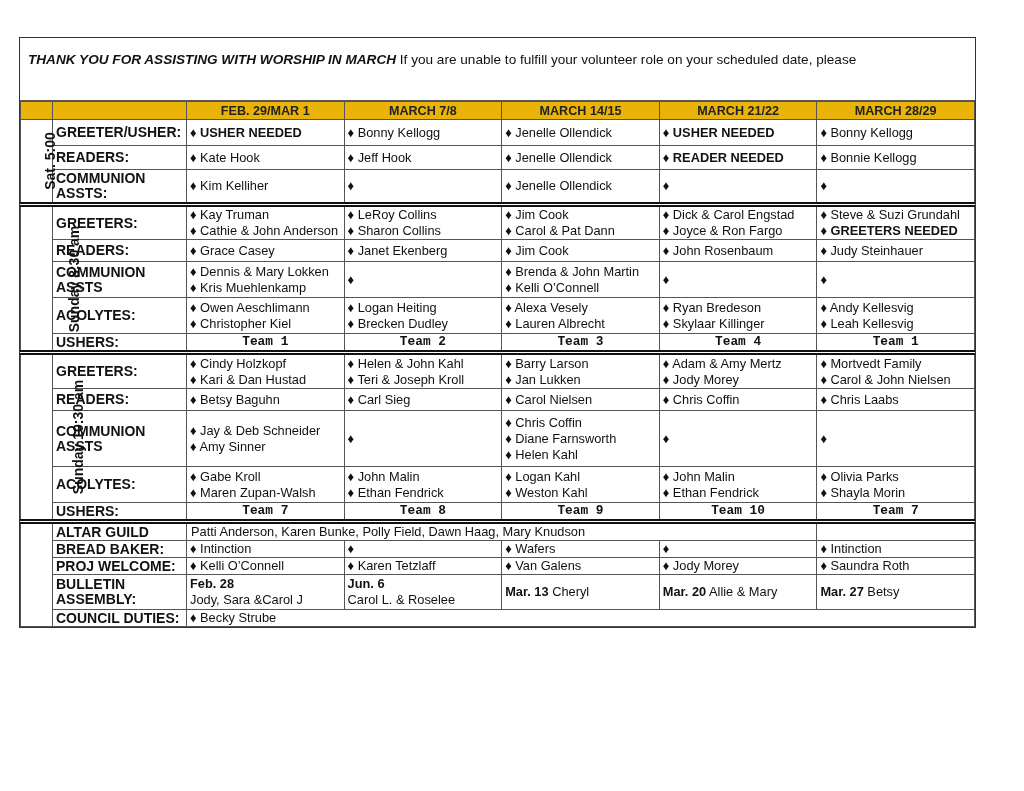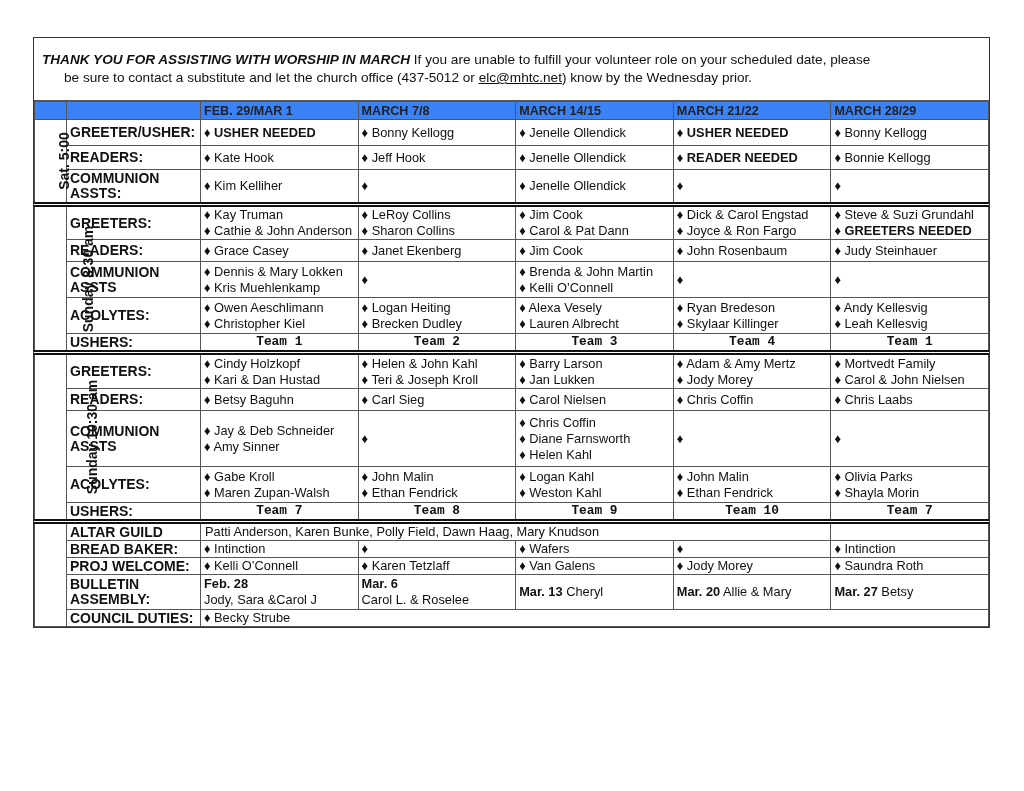--- a/index.html
+++ b/index.html
@@ -1,42 +1,41 @@
 <!DOCTYPE html>
 <html><head>
 <meta charset="utf-8">
 <style>
   html, body { margin: 0; padding: 0; background: #ffffff; }
   body { width: 1024px; height: 791px; position: relative; font-family: "Liberation Sans", "DejaVu Sans", sans-serif; color: #111; overflow: hidden; }
-  .sheet { position: absolute; left: 33px; top: 37px; width: 957px; border: 1px solid #333; box-sizing: border-box; }
+  .sheet { position: absolute; left: 19px; top: 37px; width: 957px; border: 1px solid #333; box-sizing: border-box; }
   .intro { height: 63px; padding: 13px 8px 0 8px; box-sizing: border-box; font-size: 13.6px; line-height: 18px; border-bottom: 1px solid #555; }
   .intro .lead { font-weight: bold; font-style: italic; }
   .intro .l2 { padding-left: 22px; }
   .intro .email { text-decoration: underline; }
   table { border-collapse: collapse; width: 100%; table-layout: fixed; }
   td { border: 1px solid #555; padding: 0 3px; font-size: 12.8px; vertical-align: middle; line-height: 16px; }
   col.c-sec { width: 32px; }
   col.c-role { width: 134px; }
-  tr.hdr td { background: #3b82f6; font-weight: bold; font-size: 12.6px; height: 17px; color: #222; }
+  tr.hdr td { background: #eab308; text-align: center; font-weight: bold; font-size: 12.6px; height: 17px; color: #222; }
   .section { font-weight: bold; font-size: 14px; text-align: center; padding: 0; }
   .section span { display: inline-block; transform: rotate(-90deg); white-space: nowrap; }
   .role { font-weight: bold; font-size: 14px; line-height: 15px; }
   .entry { display: block; white-space: nowrap; }
   .entry.b { font-weight: bold; }
   .team { text-align: center; font-weight: bold; font-family: Liberation Mono, monospace; }
   tr.sep td { border-top: 4px double #111; border-top-width: 5px; }
   .bull-date { font-weight: bold; }
 </style>
 </head>
 <body>
 
 <div class="sheet">
   <div class="intro">
     <div><span class="lead">THANK YOU FOR ASSISTING WITH WORSHIP IN MARCH</span><span> If you are unable to fulfill your volunteer role on your scheduled date, please</span></div>
-    <div class="l2"><span>be sure to contact a substitute and let the church office (437-5012 or </span><span class="email">elc@mhtc.net</span><span>) know by the Wednesday prior.</span></div>
   </div>
   <table>
     <colgroup>
         <col class="c-sec">
         <col class="c-role">
         <col>
         <col>
         <col>
         <col>
         <col>
@@ -311,21 +310,21 @@
           <td class="role">PROJ WELCOME:</td>
           <td>♦ Kelli O’Connell</td>
           <td>♦ Karen Tetzlaff</td>
           <td>♦ Van Galens</td>
           <td>♦ Jody Morey</td>
           <td>♦ Saundra Roth</td>
         </tr>
         <tr style="height: 35px;">
           <td class="role">BULLETIN ASSEMBLY:</td>
           <td><span class="bull-date">Feb. 28</span><br><span>Jody, Sara &amp;Carol J</span></td>
-          <td><span class="bull-date">Mar. 6</span><br><span>Carol L. &amp; Roselee</span></td>
+          <td><span class="bull-date">Jun. 6</span><br><span>Carol L. &amp; Roselee</span></td>
           <td><span class="bull-date">Mar. 13</span> <span>Cheryl</span></td>
           <td><span class="bull-date">Mar. 20</span> <span>Allie &amp; Mary</span></td>
           <td><span class="bull-date">Mar. 27</span> <span>Betsy</span></td>
         </tr>
         <tr style="height: 17px;">
           <td class="role">COUNCIL DUTIES:</td>
           <td colspan="5">♦ Becky Strube</td>
         </tr>
       </tbody>
   </table>

